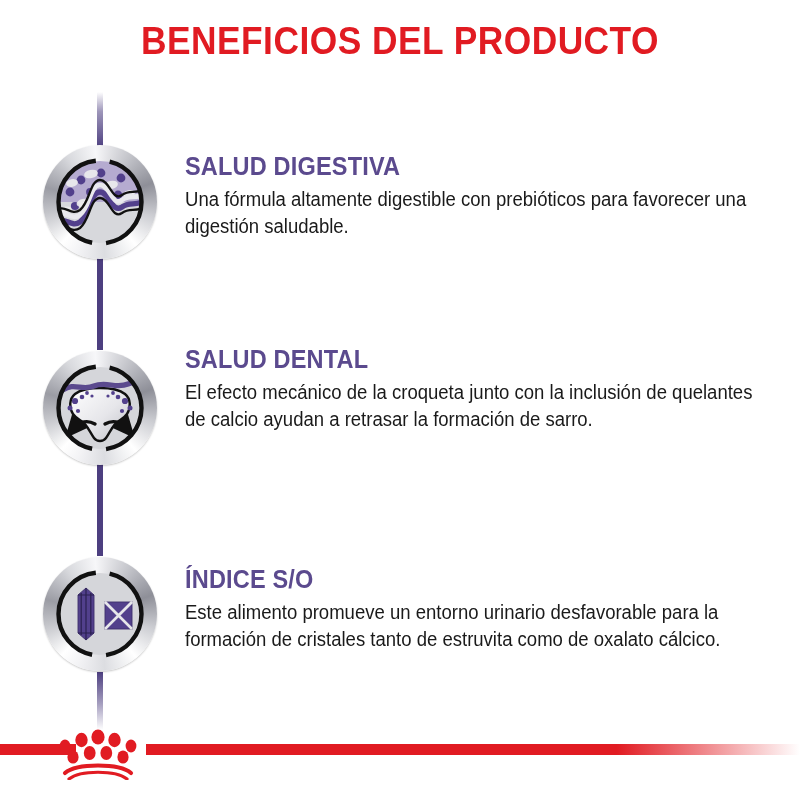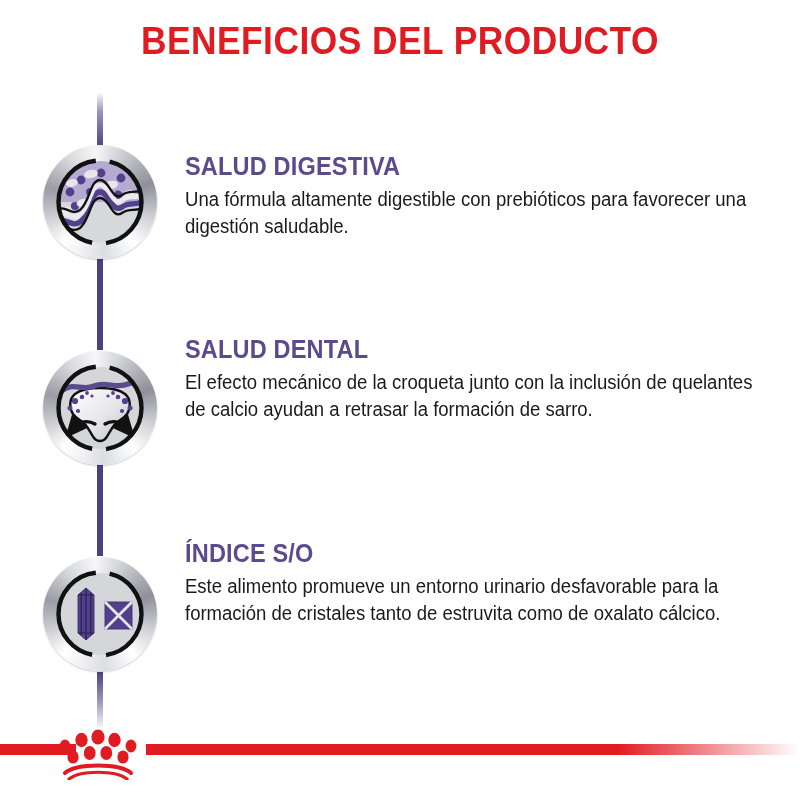--- a/index.html
+++ b/index.html
@@ -77,22 +77,22 @@
     border-radius:50%;
     overflow:hidden;
   }
   .med-1{ top:145px; }
   .med-2{ top:351px; }
   .med-3{ top:557px; }
 
   
   .block{ position:absolute; left:185px; width:600px; }
   .block-1{ top:152px; }
-  .block-2{ top:335px; }
-  .block-3{ top:539px; }
+  .block-2{ top:345px; }
+  .block-3{ top:565px; }
 
   .block h2{
     color:#5b4a8e;
     font-family:"Liberation Sans", sans-serif;
     font-weight:bold;
     font-size:25px;
     letter-spacing:0.2px;
     transform:scaleX(0.94);
     transform-origin:left center;
     margin-bottom:5px;

